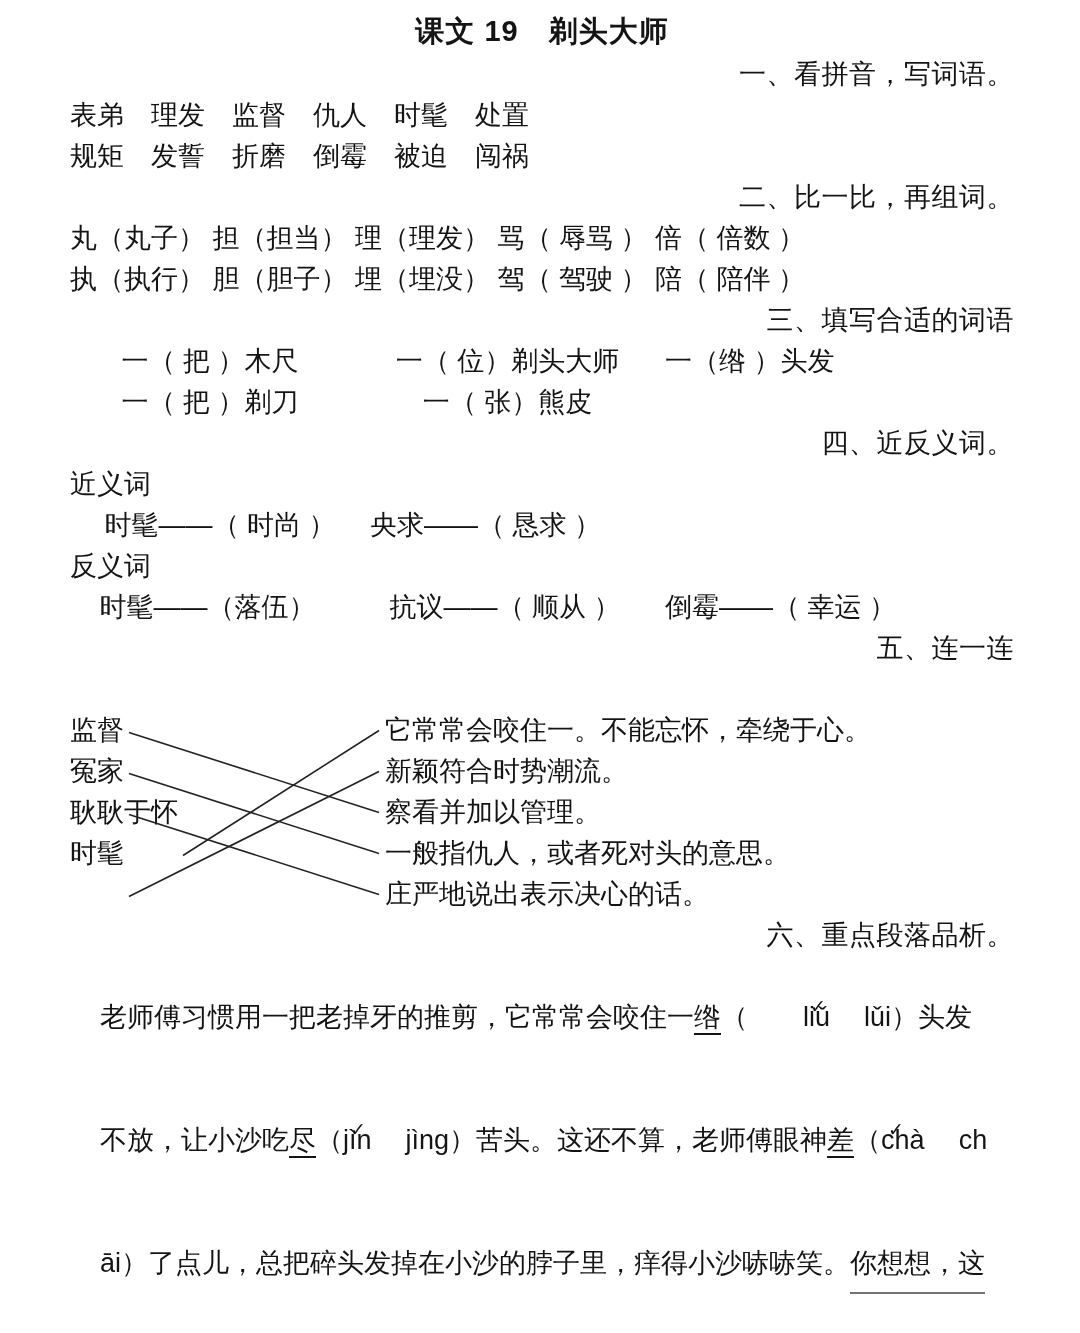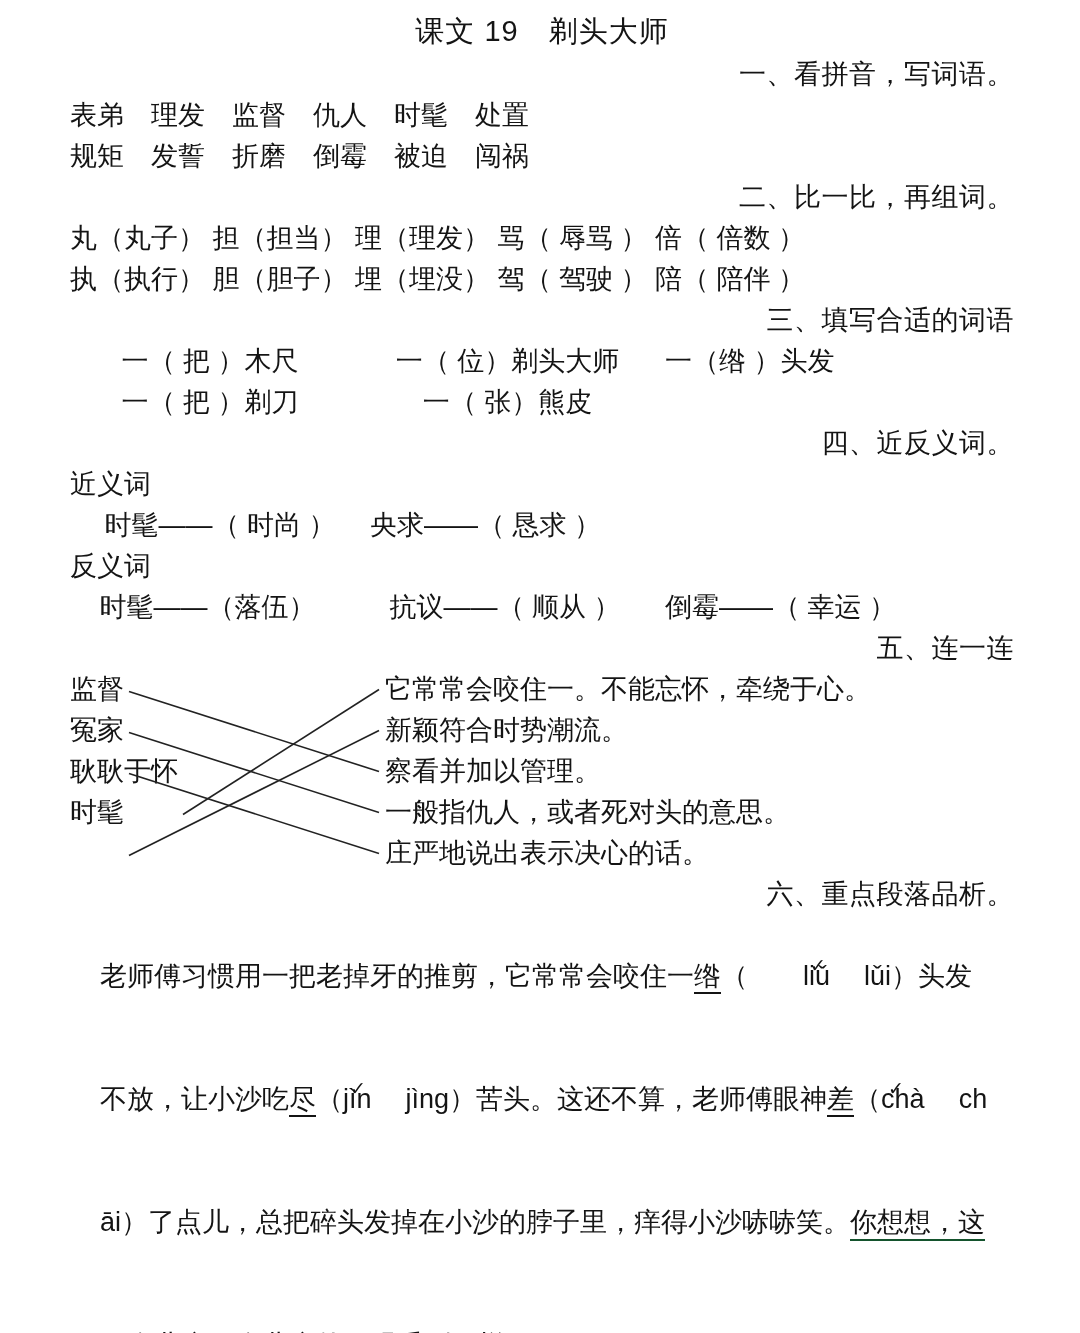--- a/index.html
+++ b/index.html
@@ -3,39 +3,39 @@
 <meta charset="utf-8">
 <style>
   html,body{margin:0;padding:0;background:#ffffff;}
   body{
     width:1080px;height:1333px;overflow:hidden;
     font-family:"Liberation Sans","DejaVu Sans",sans-serif;
     color:#141414;
   }
   .page{position:relative;padding:8px 66px 0 70px;box-sizing:border-box;width:1080px;height:1333px;}
   .title{
-    text-align:center;font-size:29px;font-weight:normal;
+    text-align:center;font-size:29px;font-weight:bold;
     line-height:46px;letter-spacing:1px;white-space:pre;
   }
   .row{font-size:27px;line-height:41px;white-space:pre;}
   .heading{letter-spacing:0.5px;text-align:right;}
   .cols{display:flex;}
   .cols > span{display:inline-block;flex:none;text-align:center;}
   
   .uw{border-bottom:2px solid #141414;padding-bottom:1px;}
-  .us{border-bottom:2px solid #14532d;padding-bottom:2px;}
+  .us{border-bottom:2px solid #737373;padding-bottom:14px;}
   
   .pyw{position:relative;display:inline-block;}
   .pyw .chk{
     position:absolute;left:7px;top:-11px;font-size:19px;
     font-weight:bold;color:#141414;
   }
   .pygap{display:inline-block;width:34px;}
   
-  .match{position:relative;display:flex;font-size:27px;}
+  .match{position:relative;display:flex;font-size:27px;margin-top:41px;}
   .mcol{display:flex;flex-direction:column;}
   .mcol.left{width:315px;}
   .mrow{height:41px;line-height:41px;white-space:pre;}
   .mitem{display:inline-block;}
   .match svg{position:absolute;left:0;top:0;width:100%;height:100%;pointer-events:none;}
   .indent{text-indent:55px;}
 </style>
 </head>
 <body>
 

